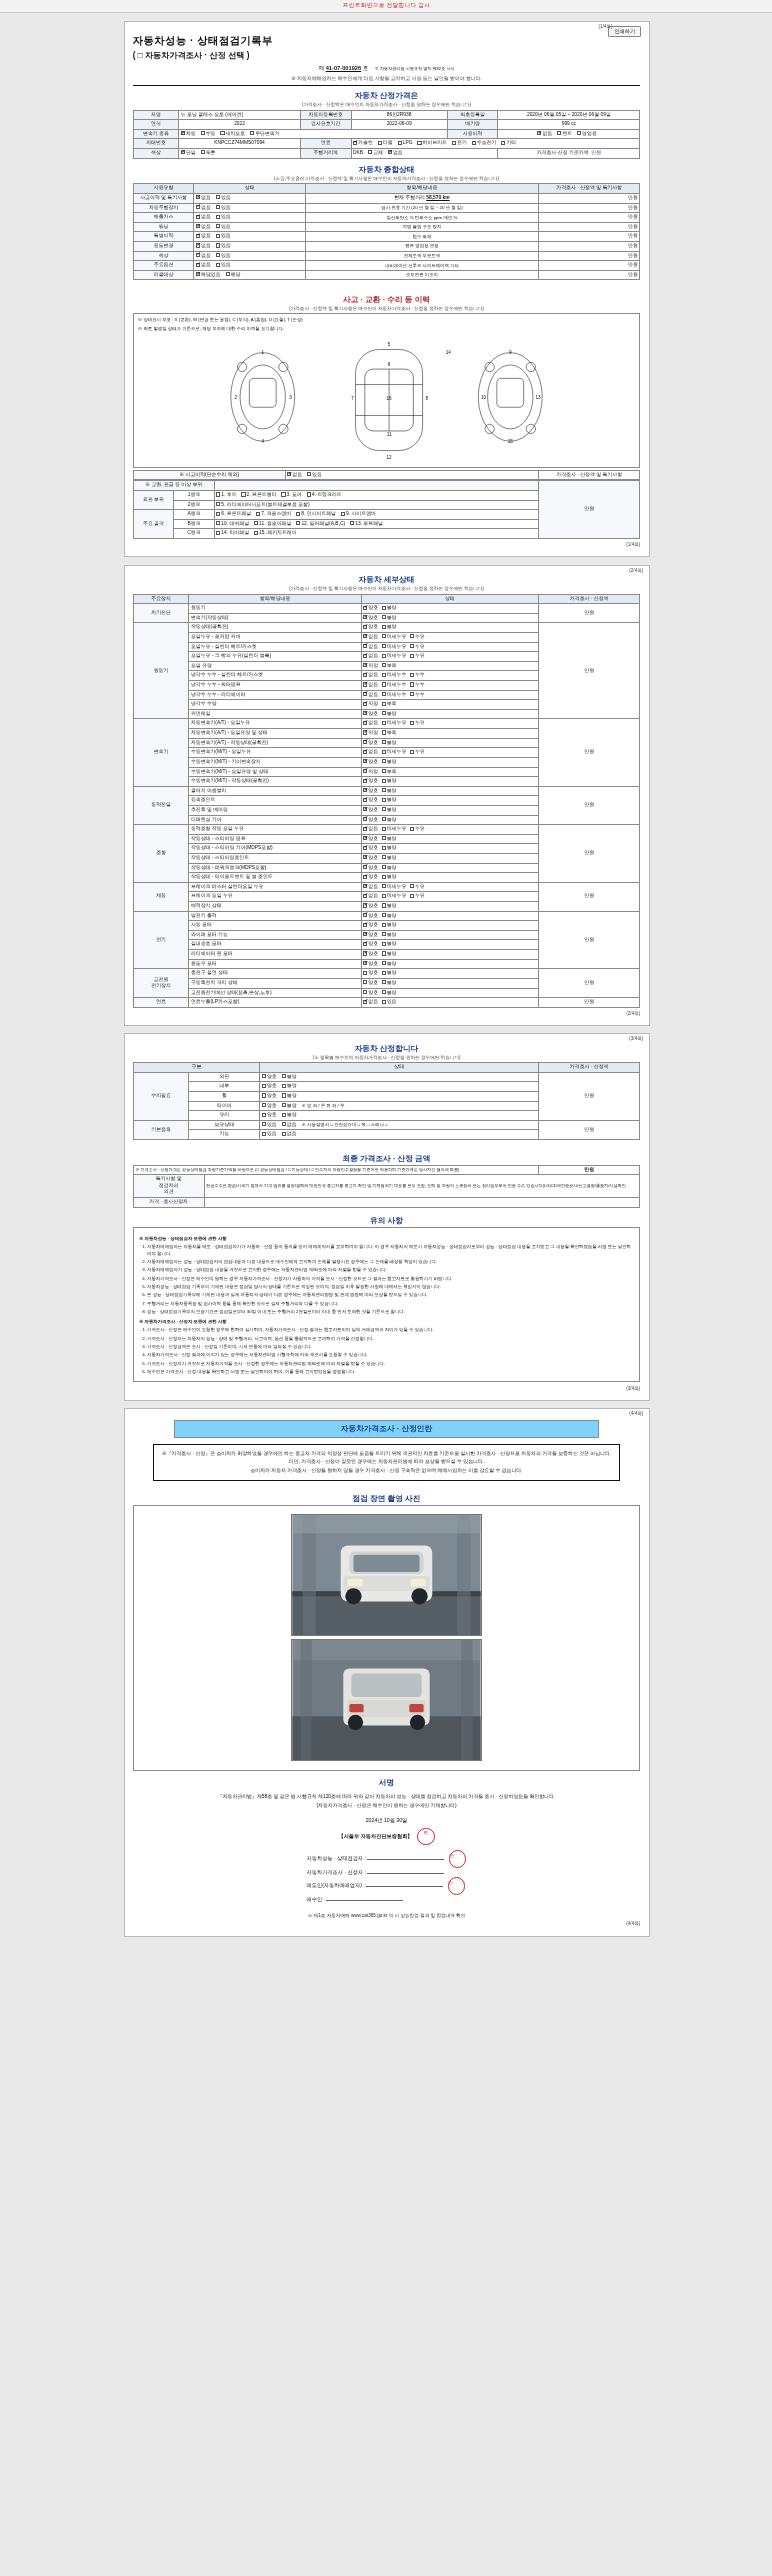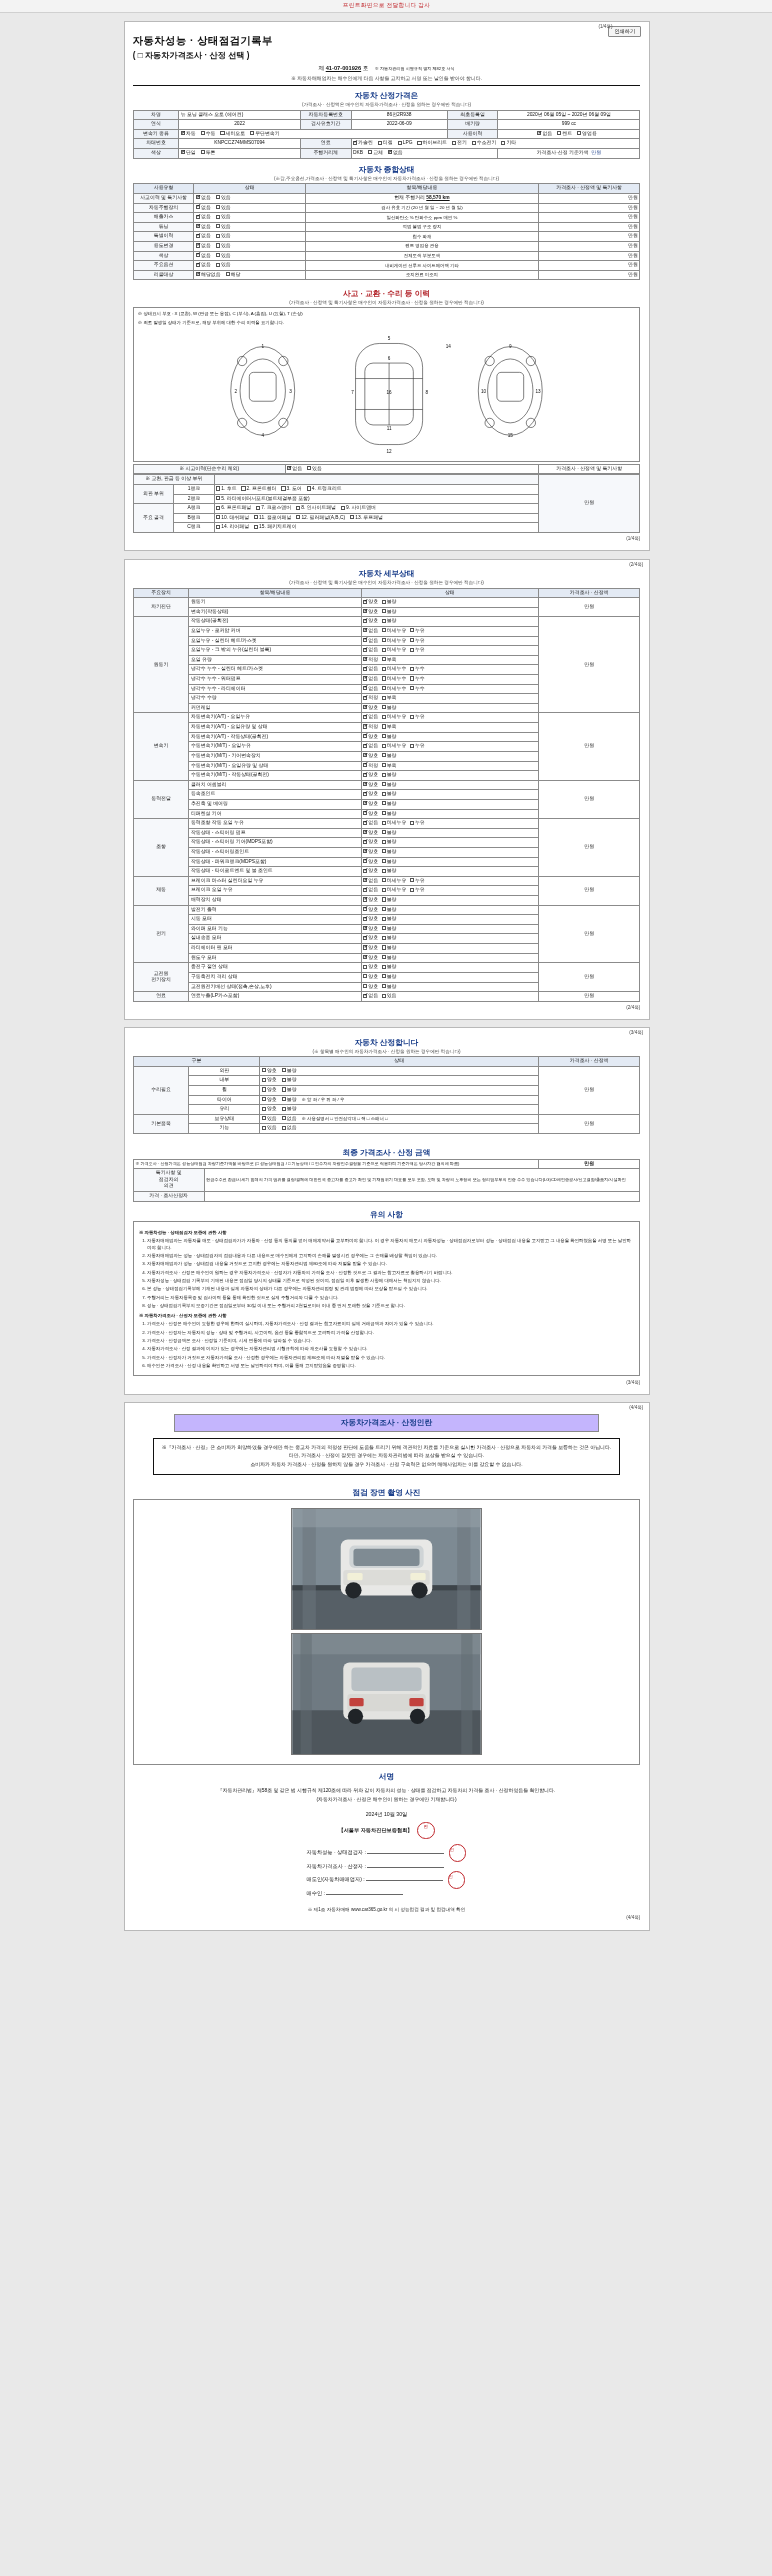--- a/index.html
+++ b/index.html
@@ -92,21 +92,21 @@
     display:inline-block; width:17.5px; height:17.5px; border:1px solid #c0262b;
     border-radius:50%; color:#c0262b; font-size:4.1px; line-height:1.15;
     padding-top:2.6px; margin-left:3.1px; vertical-align:middle;
   }
   .warn-box{
     border:1px solid #111; margin:5.2px 20.6px; padding:5.2px 7.2px;
     font-size:4.9px; line-height:1.7; text-align:center;
   }
   .footer-line{ text-align:center; font-size:4.6px; margin-top:5.2px; color:#222;}
   .title-bar{
-    border:0.5px solid #8b8b8b; background:#c4b5fd; text-align:center;
+    border:0.5px solid #8b8b8b; background:#7dd3fc; text-align:center;
     font-size:7.7px; font-weight:bold; color:#1b3f8b; padding:3.1px 0; margin-bottom:2.1px;
   }
 </style>
 </head>
 <body>
 
 <div class="top-bar">
   <span>프린트화면으로 전달합니다 감사</span>
 </div>
 
@@ -302,21 +302,21 @@
       <td>
         <span class="opt"><i class="cb on"></i><span>해당없음</span></span>
         <span class="opt"><i class="cb"></i><span>해당</span></span>
       </td>
       <td class="c sm">조치완료  미조치</td>
       <td class="r">만원</td>
     </tr>
   </tbody>
     </table>
 
-  <div class="sec-h red" style="margin-top:6px">사고 · 교환 · 수리 등 이력</div>
+  <div class="sec-h red" style="margin-top:12px">사고 · 교환 · 수리 등 이력</div>
   <div class="sec-sub">(가격조사 · 산정액 및 특기사항은 매수인이 자동차가격조사 · 산정을 원하는 경우에만 적습니다)</div>
 
   <div class="diagram-wrap">
     <div class="diag-note">※ 상태표시 부호 : X (교환), W (판금 또는 용접), C (부식), A (흠집), U (요철), T (손상)</div>
     <div class="diag-note">※ 최초 발생일 상태가 기준으로, 해당 부위에 대한 수리 이력을 표기합니다.</div>
     <svg class="car-svg" width="361" height="129" viewBox="0 0 700 250" style="font-size:11px">
 
       <g stroke="#333" fill="none" stroke-width="1.2">
         <ellipse cx="110" cy="120" rx="62" ry="86"></ellipse>
         <ellipse cx="110" cy="120" rx="44" ry="62"></ellipse>

